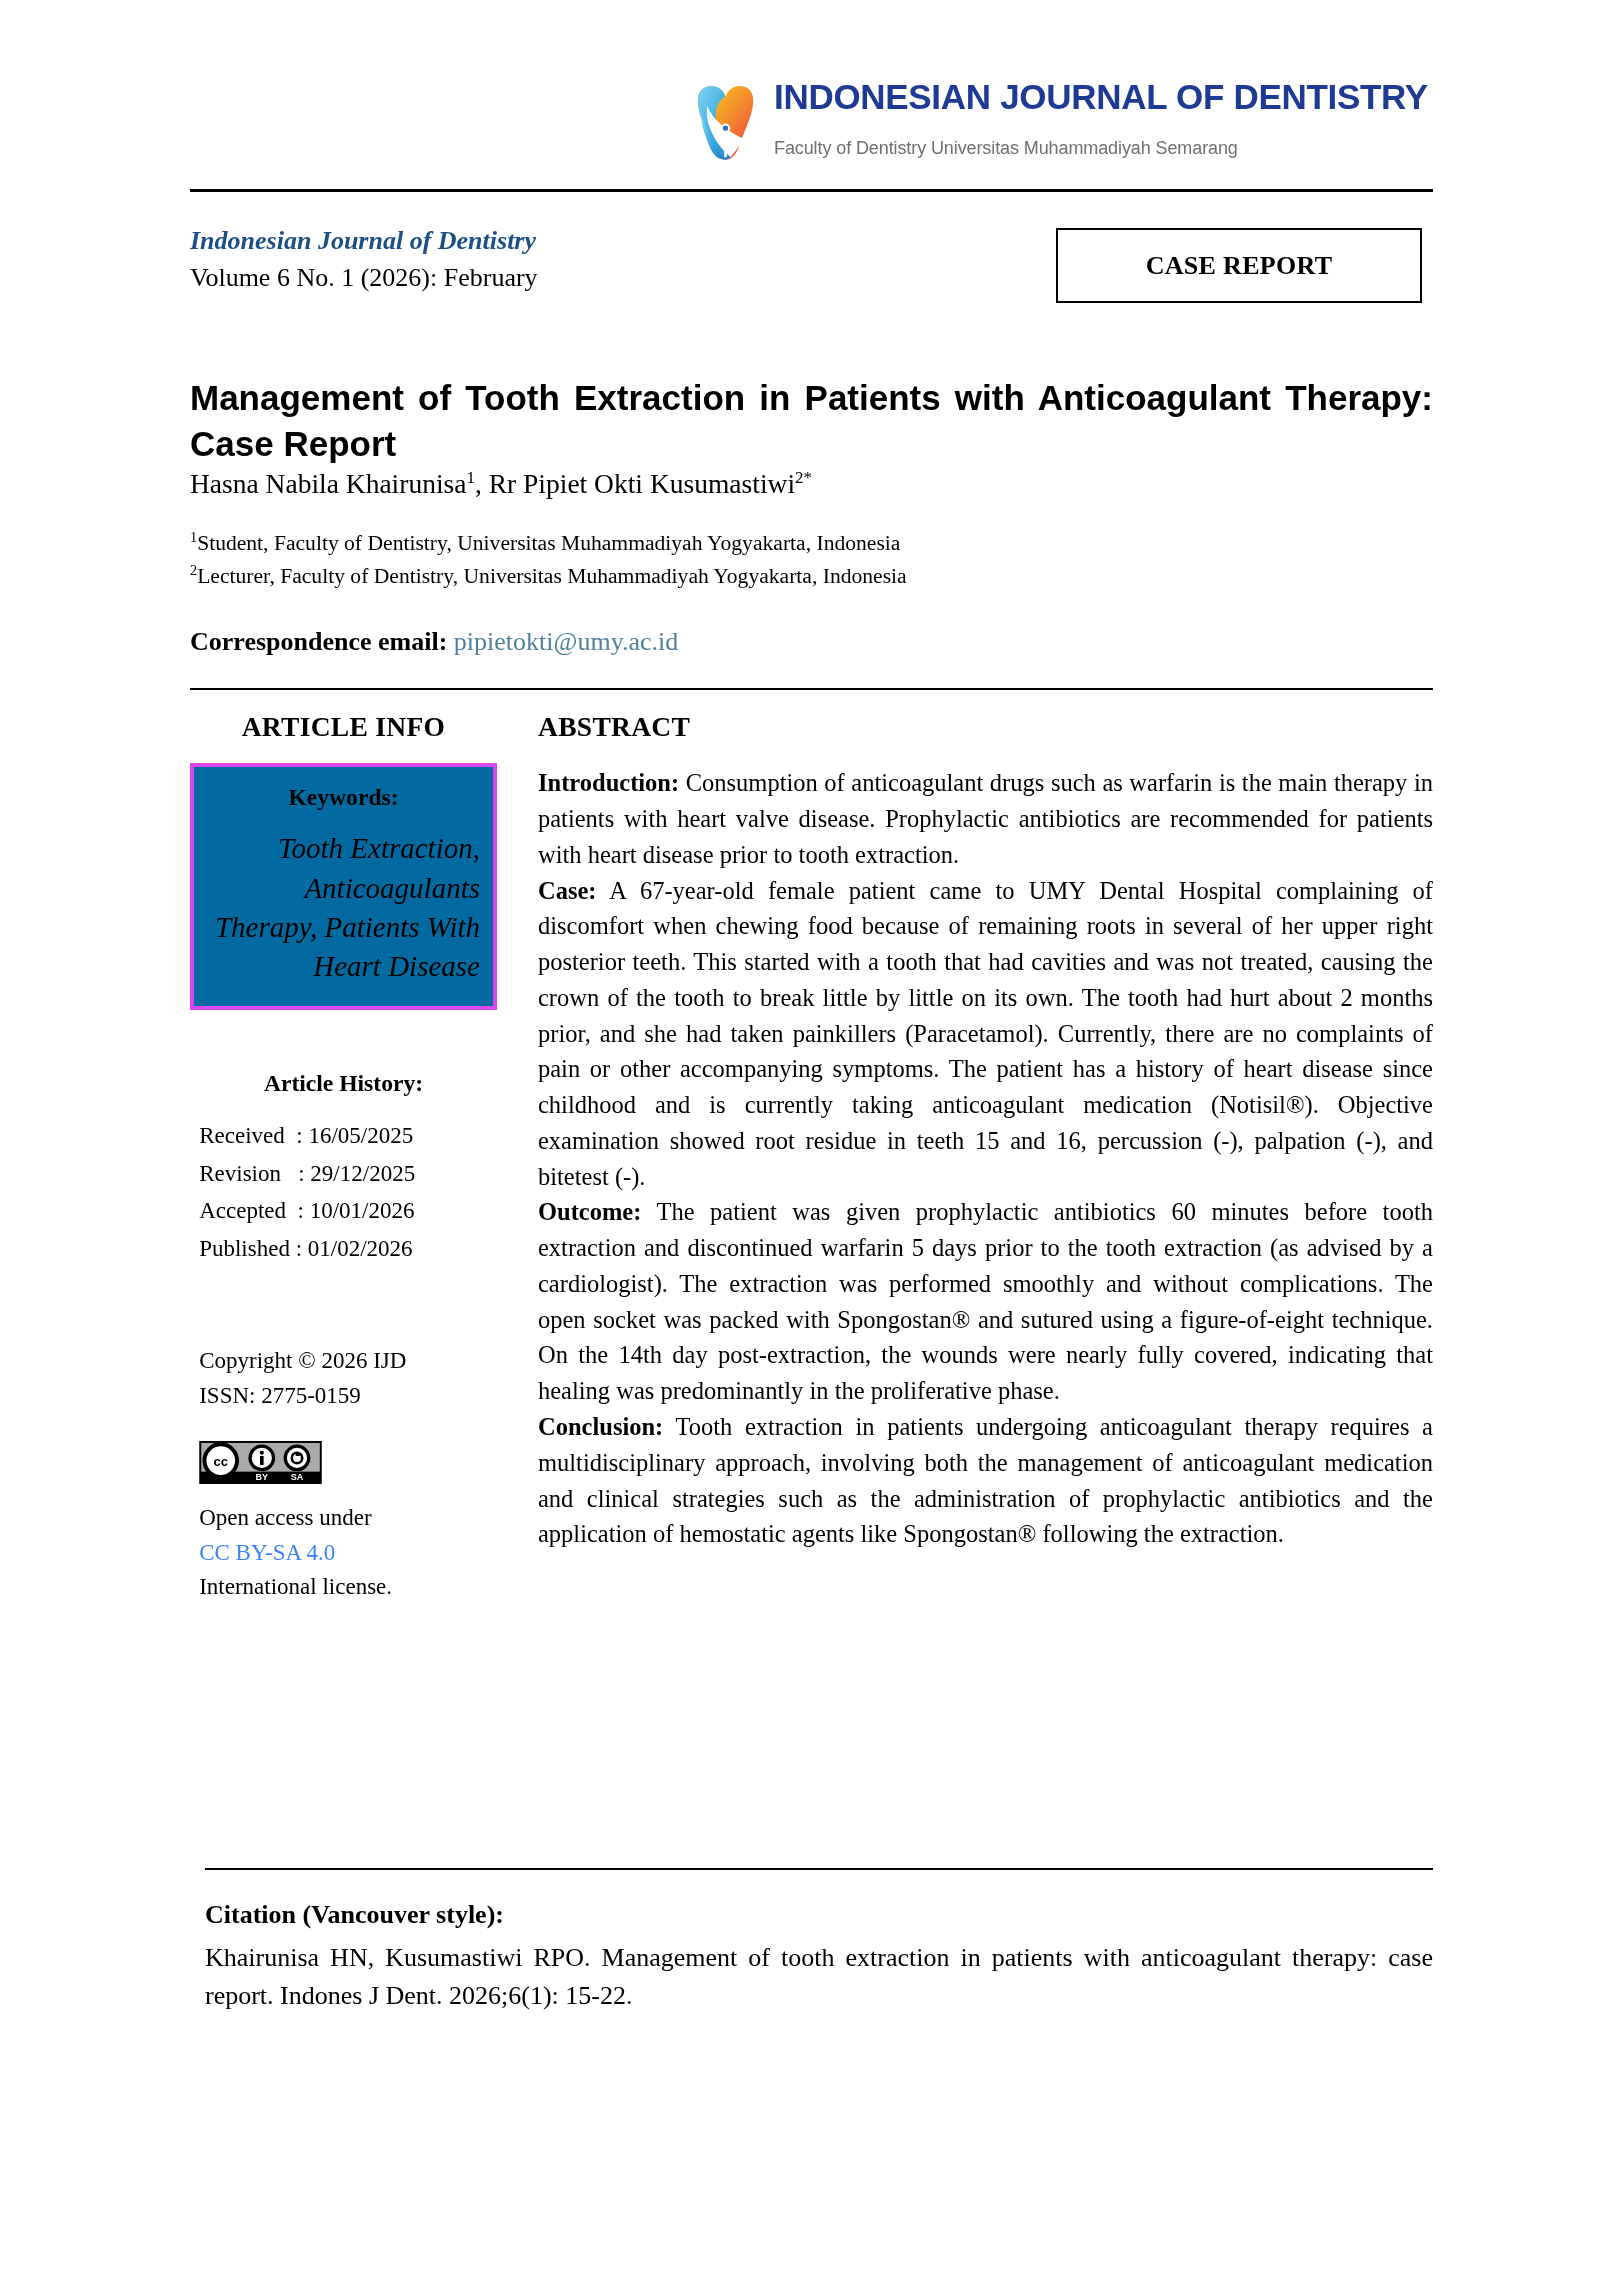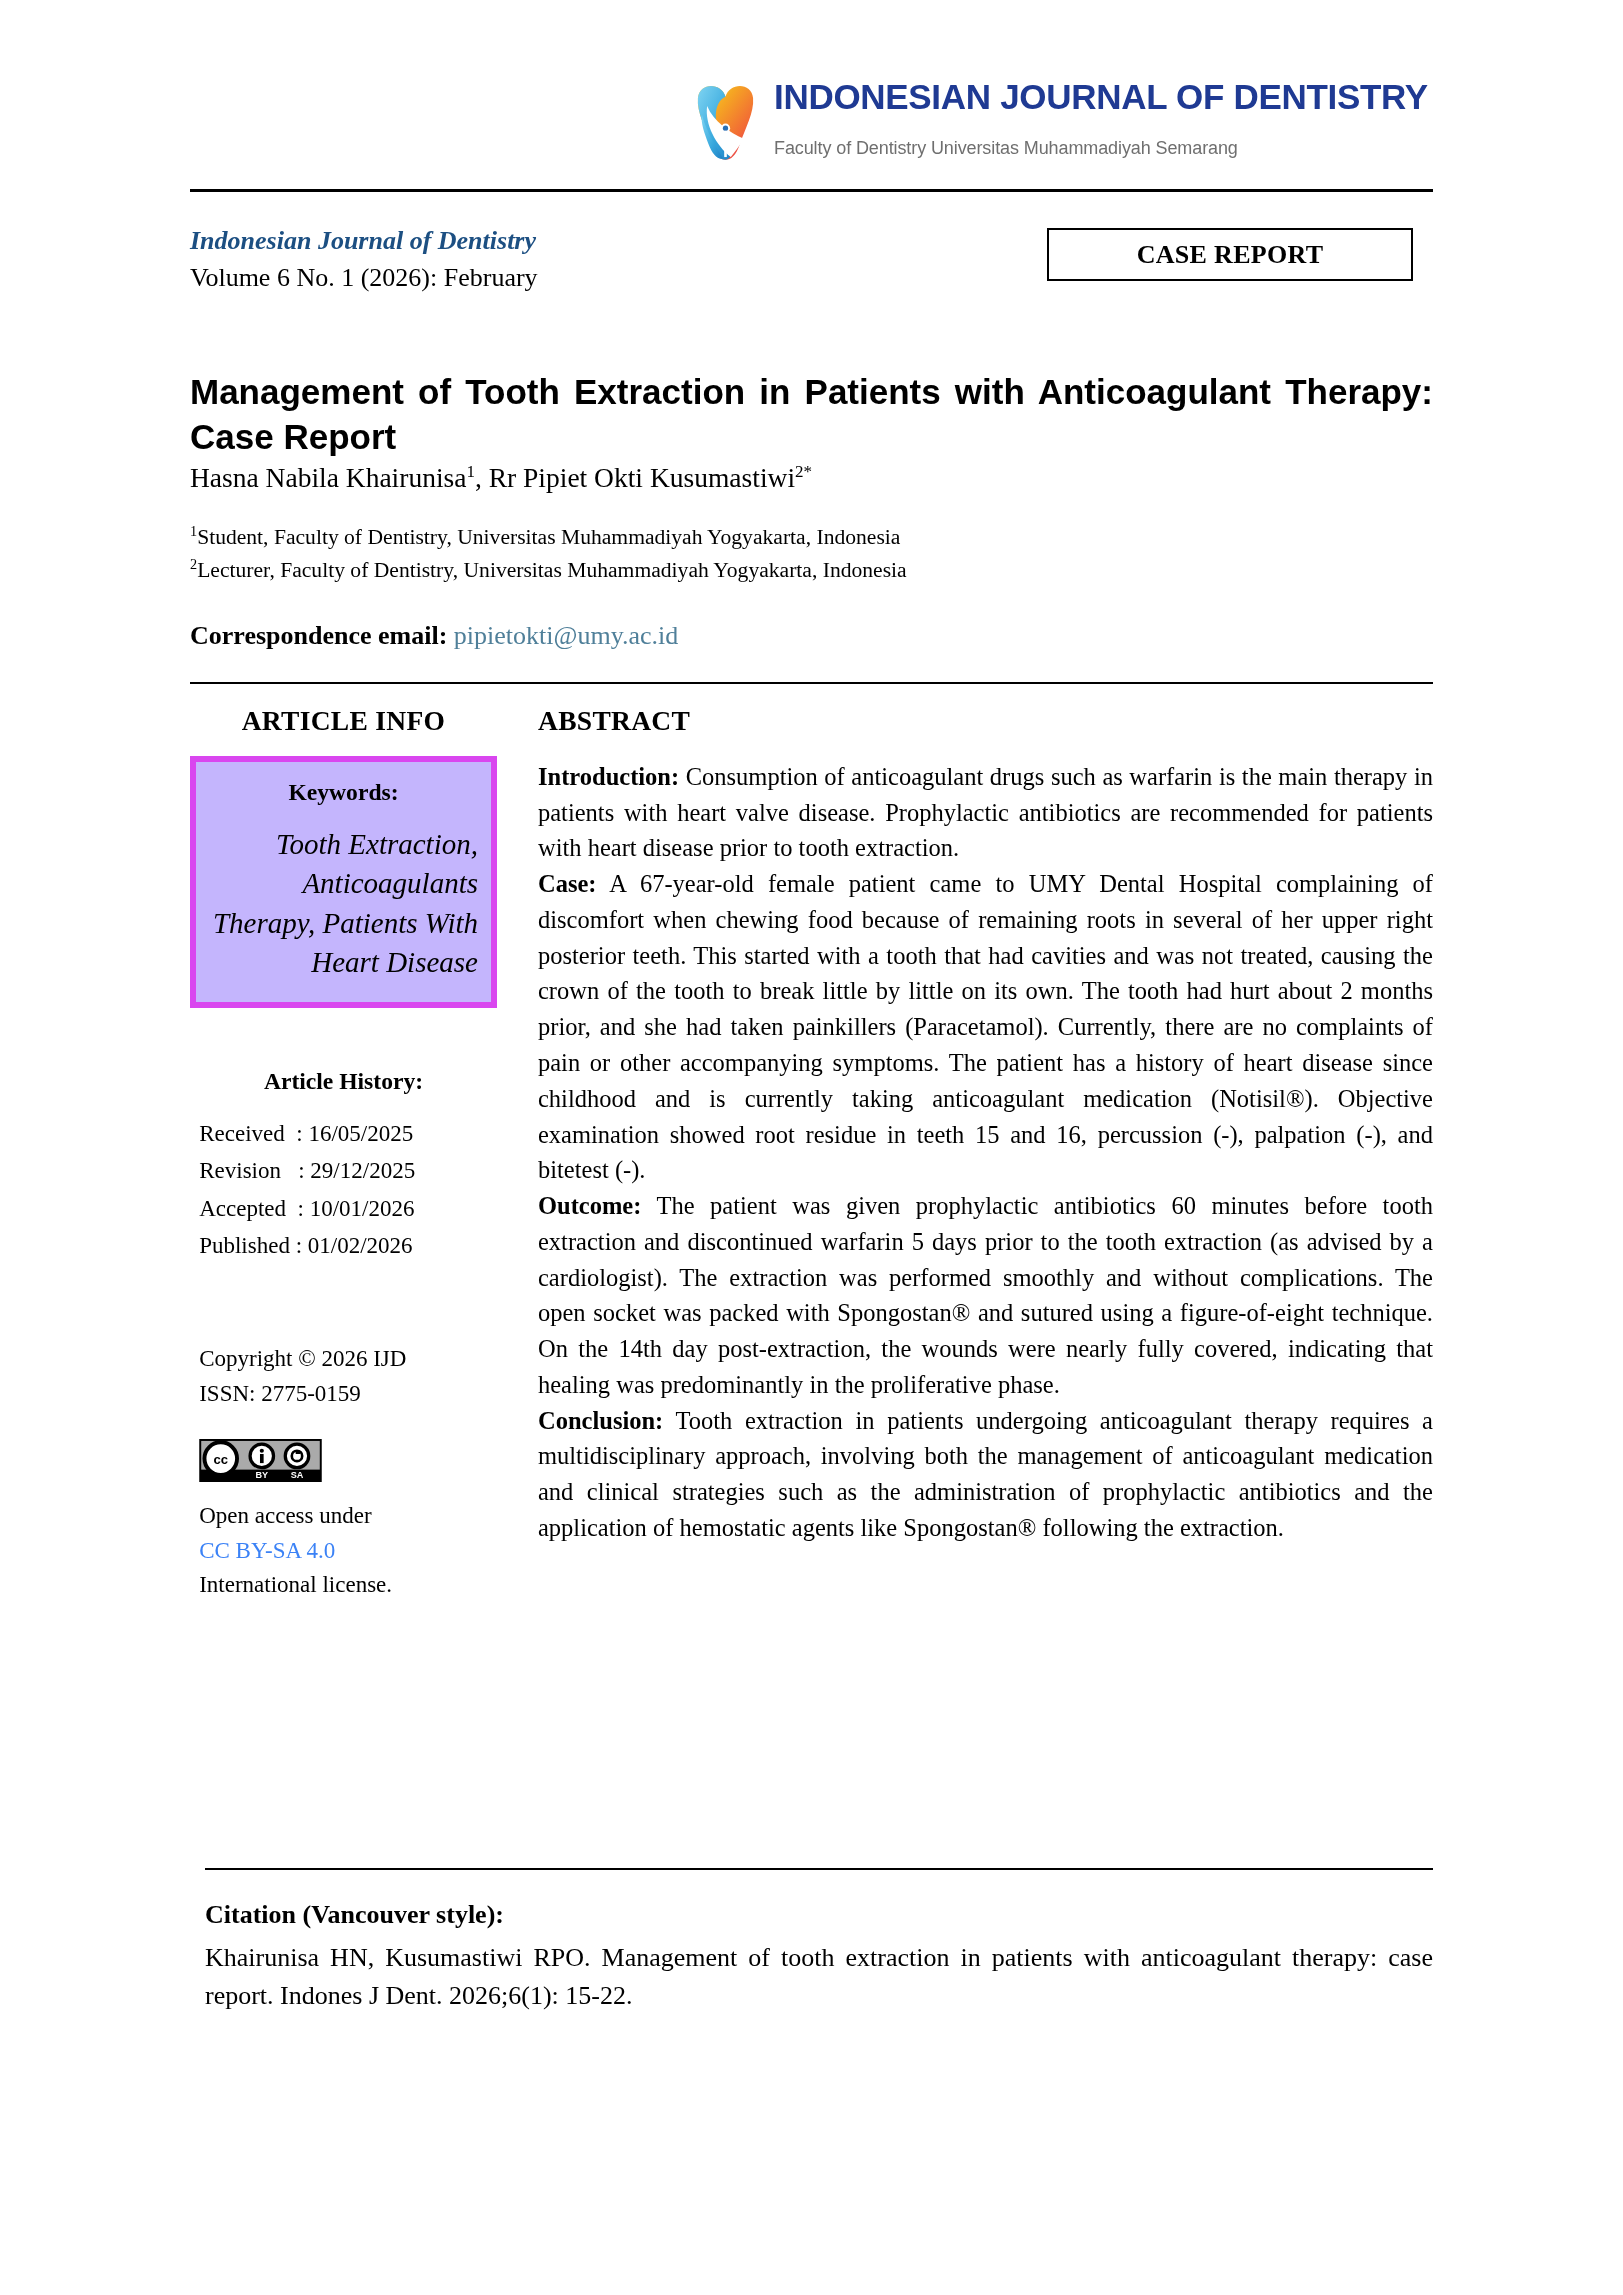--- a/index.html
+++ b/index.html
@@ -77,27 +77,27 @@
     font-weight: bold;
     font-style: italic;
     color: #1c4f82;
   }
   .doi-label { color: #000; }
   .doi-link { color: #4f7f99; }
 
   .badge {
     border: 2.6px solid #000;
     width: 366px;
-    height: 53px;
+    height: 75px;
     display: flex;
     align-items: center;
     justify-content: center;
     box-sizing: border-box;
     margin-top: 5.2px;
-    margin-right: 20px;
+    margin-right: 11px;
   }
   .badge span {
     font-size: 26px;
     font-weight: bold;
     letter-spacing: 0.3px;
   }
 
   
   .article-title {
     font-family: "Liberation Sans", sans-serif;
@@ -149,22 +149,22 @@
 
   .sec-head {
     font-size: 27.5px;
     font-weight: bold;
     text-align: center;
     letter-spacing: 0.3px;
   }
   .sec-head-left { text-align: left; }
 
   .kw-box {
-    border: 6px solid #d946ef;
-    background: #c4b5fd;
+    border: 4px solid #d946ef;
+    background: #0369a1;
     margin-top: 19.6px;
     padding: 17px 13px 19.6px 13px;
     box-sizing: border-box;
   }
   .kw-title {
     font-size: 23.6px;
     font-weight: bold;
     text-align: center;
   }
   .kw-list {

